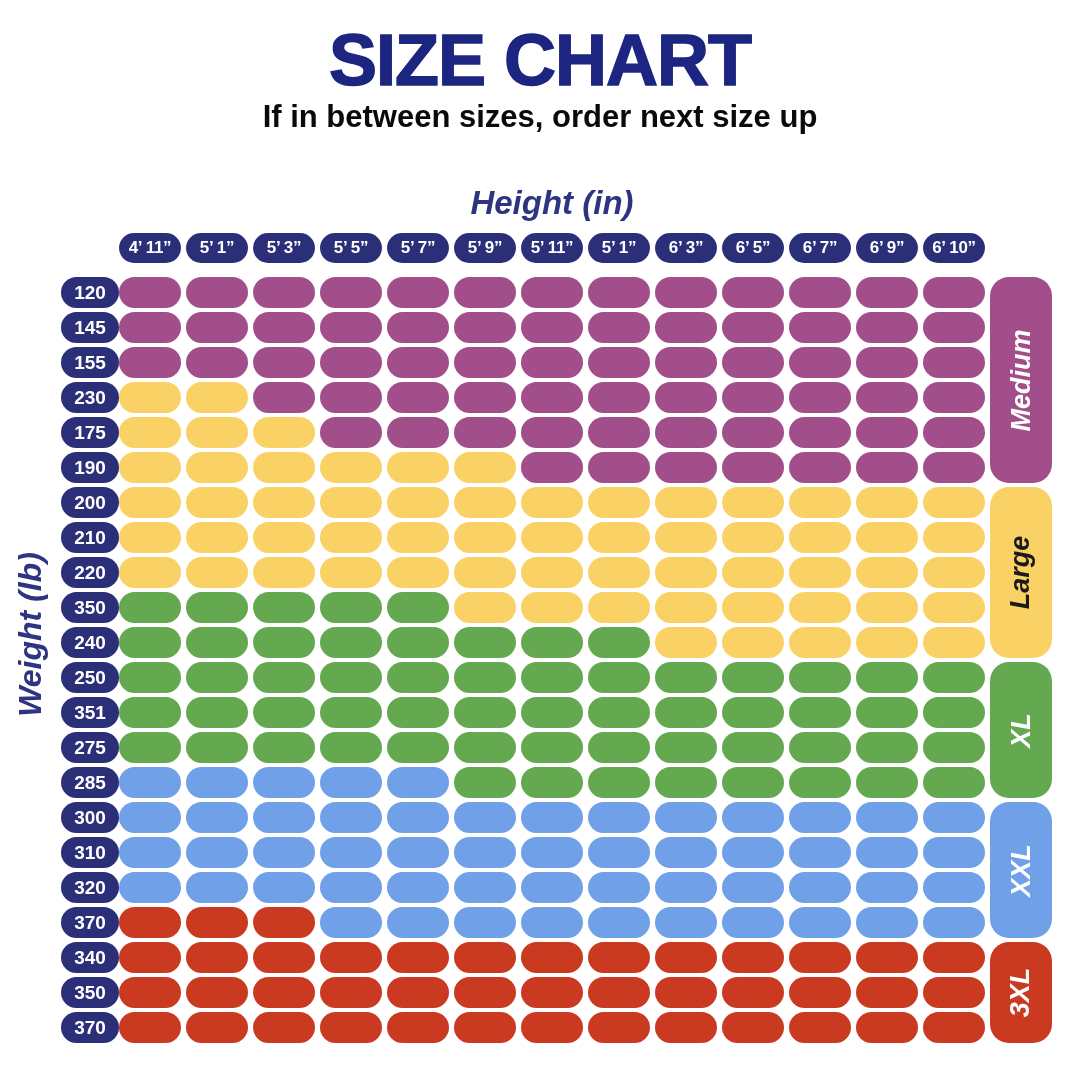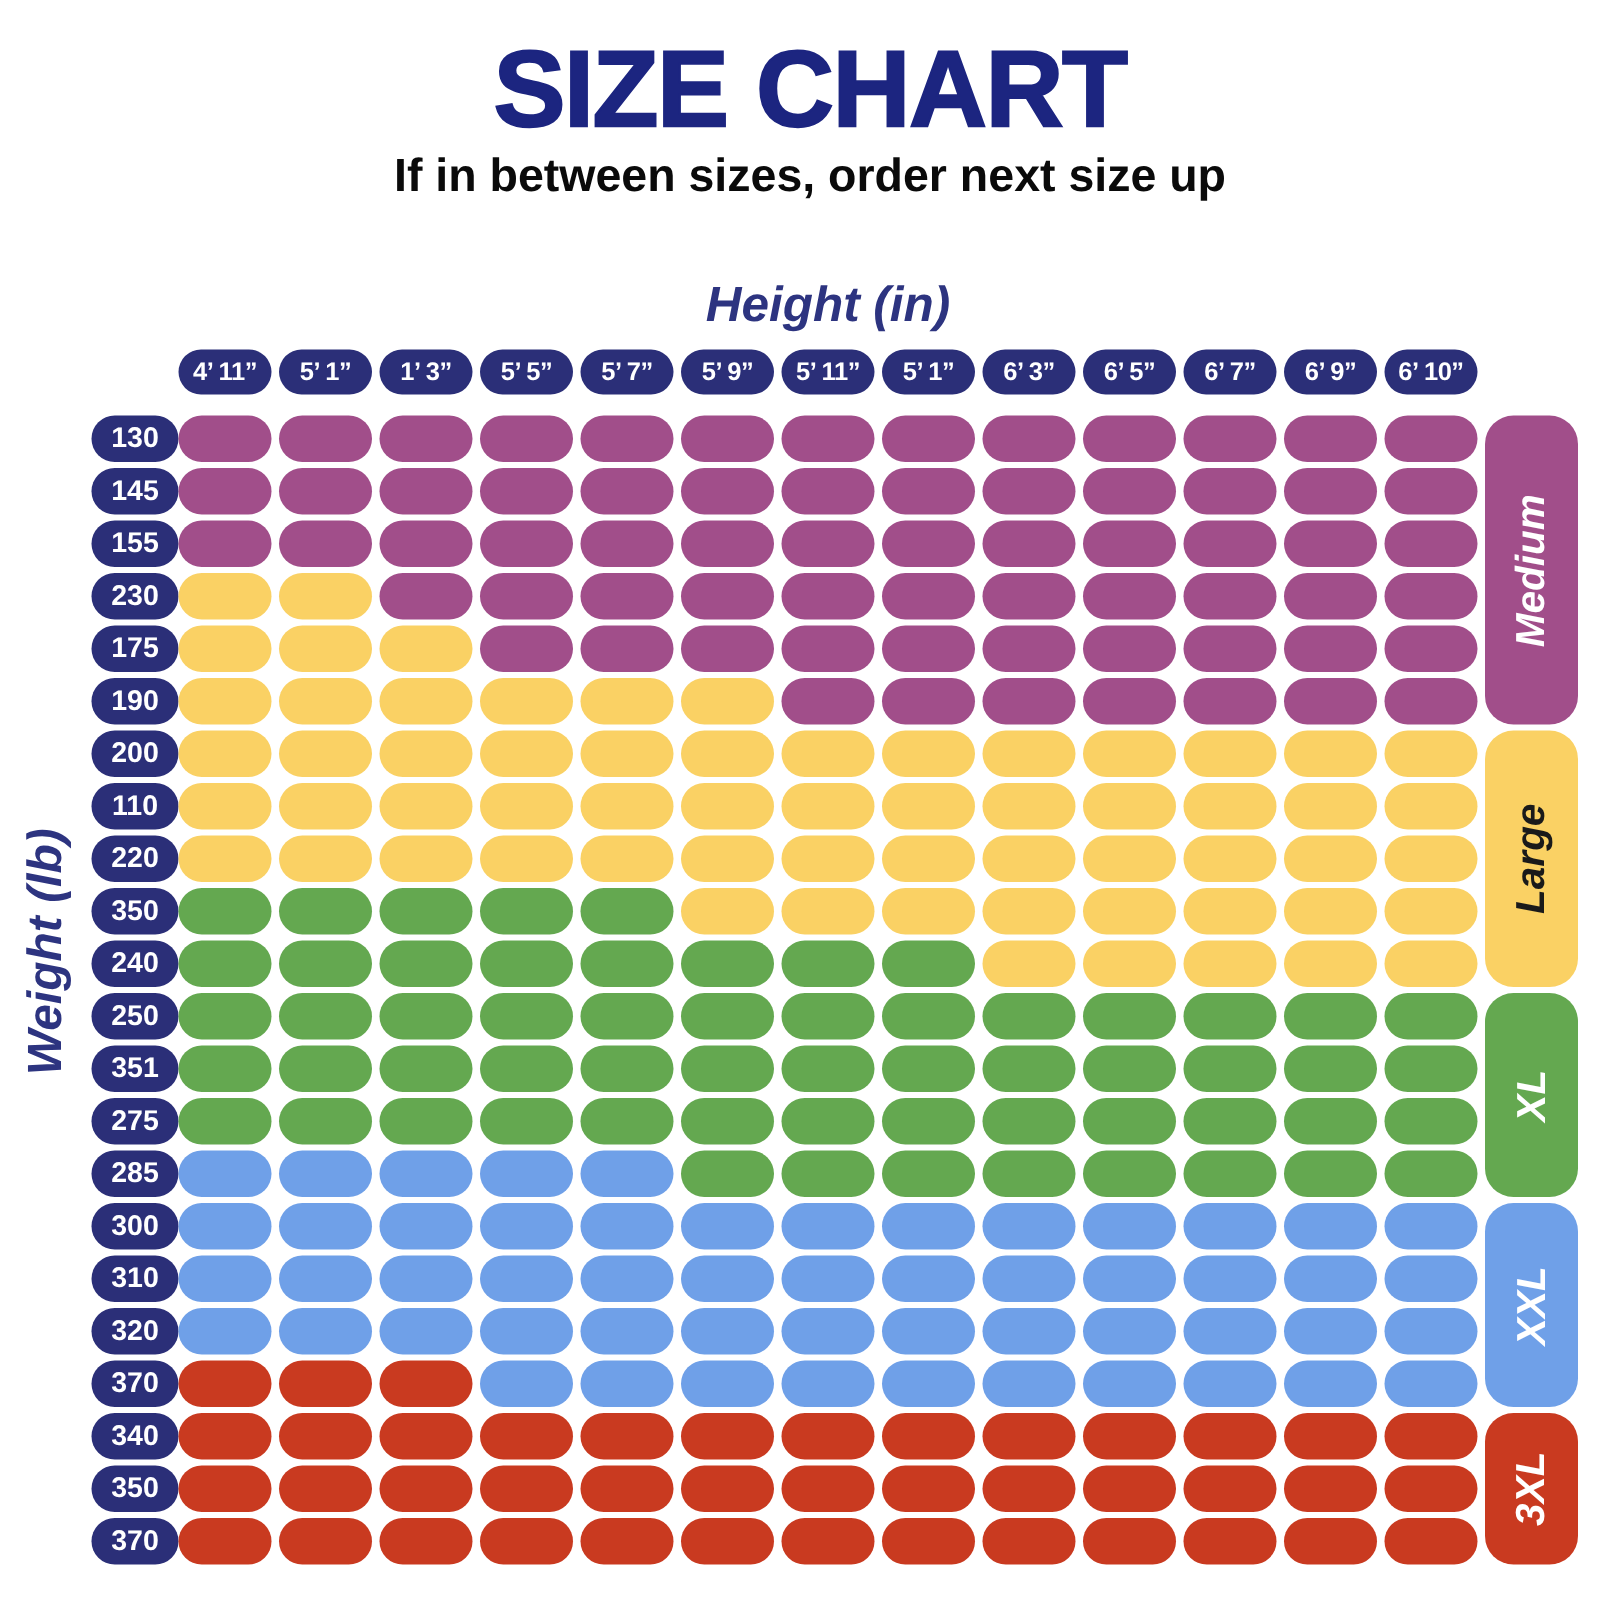--- a/index.html
+++ b/index.html
@@ -64,41 +64,41 @@
 <body style="--bg: #FFFFFF; --title: #1C2580; --subtitle: #0A0A0A; --axis: #2D3480; --navy: #2B2F78; --tick-text: #FFFFFF;">
 
 <div class="title">SIZE CHART</div>
 <div class="subtitle">If in between sizes, order next size up</div>
 <div class="x-axis-title">Height (in)</div>
 <div class="y-axis-title">Weight (lb)</div>
 
 <div id="x-ticks">
     <div class="xtick">4’ 11”</div>
     <div class="xtick">5’ 1”</div>
-    <div class="xtick">1’ 3”</div>
+    <div class="xtick">5’ 3”</div>
     <div class="xtick">5’ 5”</div>
     <div class="xtick">5’ 7”</div>
     <div class="xtick">5’ 9”</div>
     <div class="xtick">5’ 11”</div>
     <div class="xtick">5’ 1”</div>
     <div class="xtick">6’ 3”</div>
     <div class="xtick">6’ 5”</div>
     <div class="xtick">6’ 7”</div>
     <div class="xtick">6’ 9”</div>
     <div class="xtick">6’ 10”</div>
   </div>
 <div id="y-ticks">
-    <div class="ytick">130</div>
+    <div class="ytick">120</div>
     <div class="ytick">145</div>
     <div class="ytick">155</div>
     <div class="ytick">230</div>
     <div class="ytick">175</div>
     <div class="ytick">190</div>
     <div class="ytick">200</div>
-    <div class="ytick">110</div>
+    <div class="ytick">210</div>
     <div class="ytick">220</div>
     <div class="ytick">350</div>
     <div class="ytick">240</div>
     <div class="ytick">250</div>
     <div class="ytick">351</div>
     <div class="ytick">275</div>
     <div class="ytick">285</div>
     <div class="ytick">300</div>
     <div class="ytick">310</div>
     <div class="ytick">320</div>

